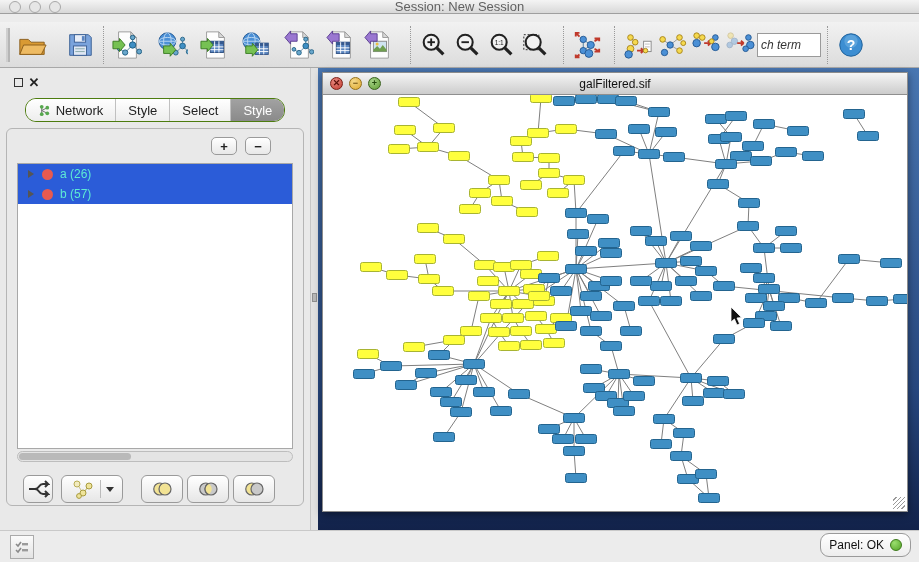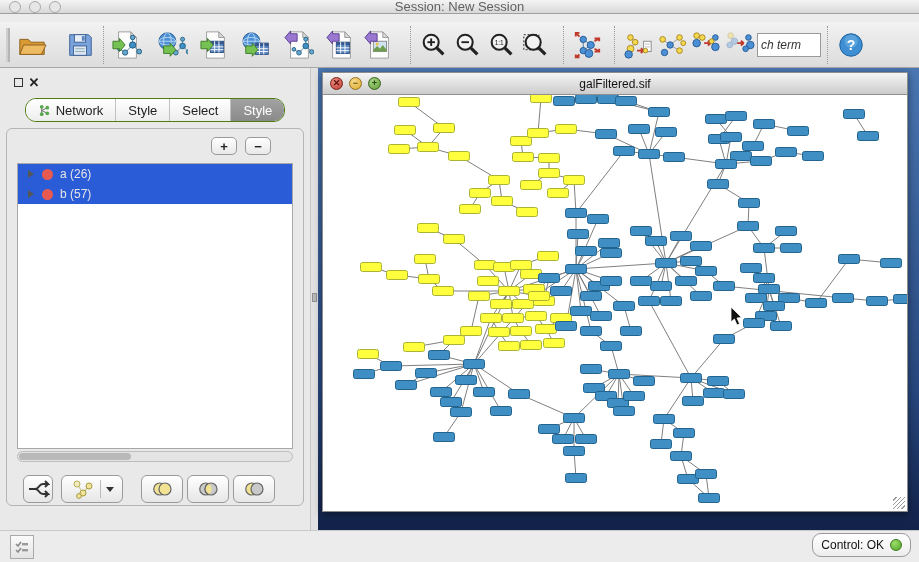--- a/index.html
+++ b/index.html
@@ -39,21 +39,21 @@
     border-right:1px solid #c0c0c0; background:linear-gradient(#ffffff,#ededed); }
   .seg-item:last-child { border-right:none; }
   .seg-item.active { background:linear-gradient(#a2a2a2,#8a8a8a); color:#fff; }
 
   .cp-body { position:absolute; left:6px; top:60px; width:298px; height:378px;
     border:1px solid #b5b5b5; border-radius:6px; background:#e9e9e9; }
   .pm-row { position:absolute; right:32px; top:8px; display:flex; gap:8px; }
   .pm-btn { width:26px; height:18px; border:1px solid #9a9a9a; border-radius:5px;
     background:linear-gradient(#ffffff,#e8e8e8); font-weight:bold; font-size:13px; line-height:15px; text-align:center; color:#222; }
   .sets-list { position:absolute; left:10px; top:34px; width:276px; height:286px; background:#fff; border:1px solid #a8a8a8; overflow:hidden; }
-  .set-row { height:20px; display:flex; align-items:center; background:#2b5cd8; color:#e5e5e5; }
+  .set-row { height:20px; display:flex; align-items:center; background:#2b5cd8; color:#5eead4; }
   .row-caret { width:0; height:0; border-left:6px solid #555; border-top:4px solid transparent; border-bottom:4px solid transparent; margin:0 8px 0 10px; }
   .row-dot { width:11px; height:11px; border-radius:50%; background:#e85a50; margin-right:7px; }
   .set-label { font-size:12px; }
   .hscroll { position:absolute; left:10px; top:322px; width:276px; height:11px; background:#e4e4e4; border:1px solid #bdbdbd; border-radius:6px; }
   .hthumb { position:absolute; left:1px; top:1px; width:112px; height:7px; background:#b9b9b9; border-radius:4px; }
   .cp-actions { position:absolute; left:16px; top:346px; width:270px; display:flex; align-items:center; }
   .act-btn { height:28px; border:1px solid #9a9a9a; border-radius:6px; background:linear-gradient(#ffffff,#e6e6e6);
     display:flex; align-items:center; justify-content:center; }
   .act-btn svg { width:24px; height:22px; }
   .b-split { width:30px; margin-right:8px; }
@@ -857,16 +857,16 @@
 <div class="statusbar">
   <div class="task-btn">
     <svg width="16" height="14" viewBox="0 0 16 14">
       <path d="M2 4 l2 2 3 -4" fill="none" stroke="#8a8a8a" stroke-width="1.6"></path>
         <rect x="8" y="3" width="6" height="2.4" fill="#9a9a9a"></rect>
       <path d="M2 10 l2 2 3 -4" fill="none" stroke="#8a8a8a" stroke-width="1.6"></path>
         <rect x="8" y="9" width="6" height="2.4" fill="#9a9a9a"></rect>
     </svg>
   </div>
   <div class="memory-btn">
-    <span>Control: OK</span>
+    <span>Panel: OK</span>
     <span class="mem-dot"></span>
   </div>
 </div>
 
 </body></html>

